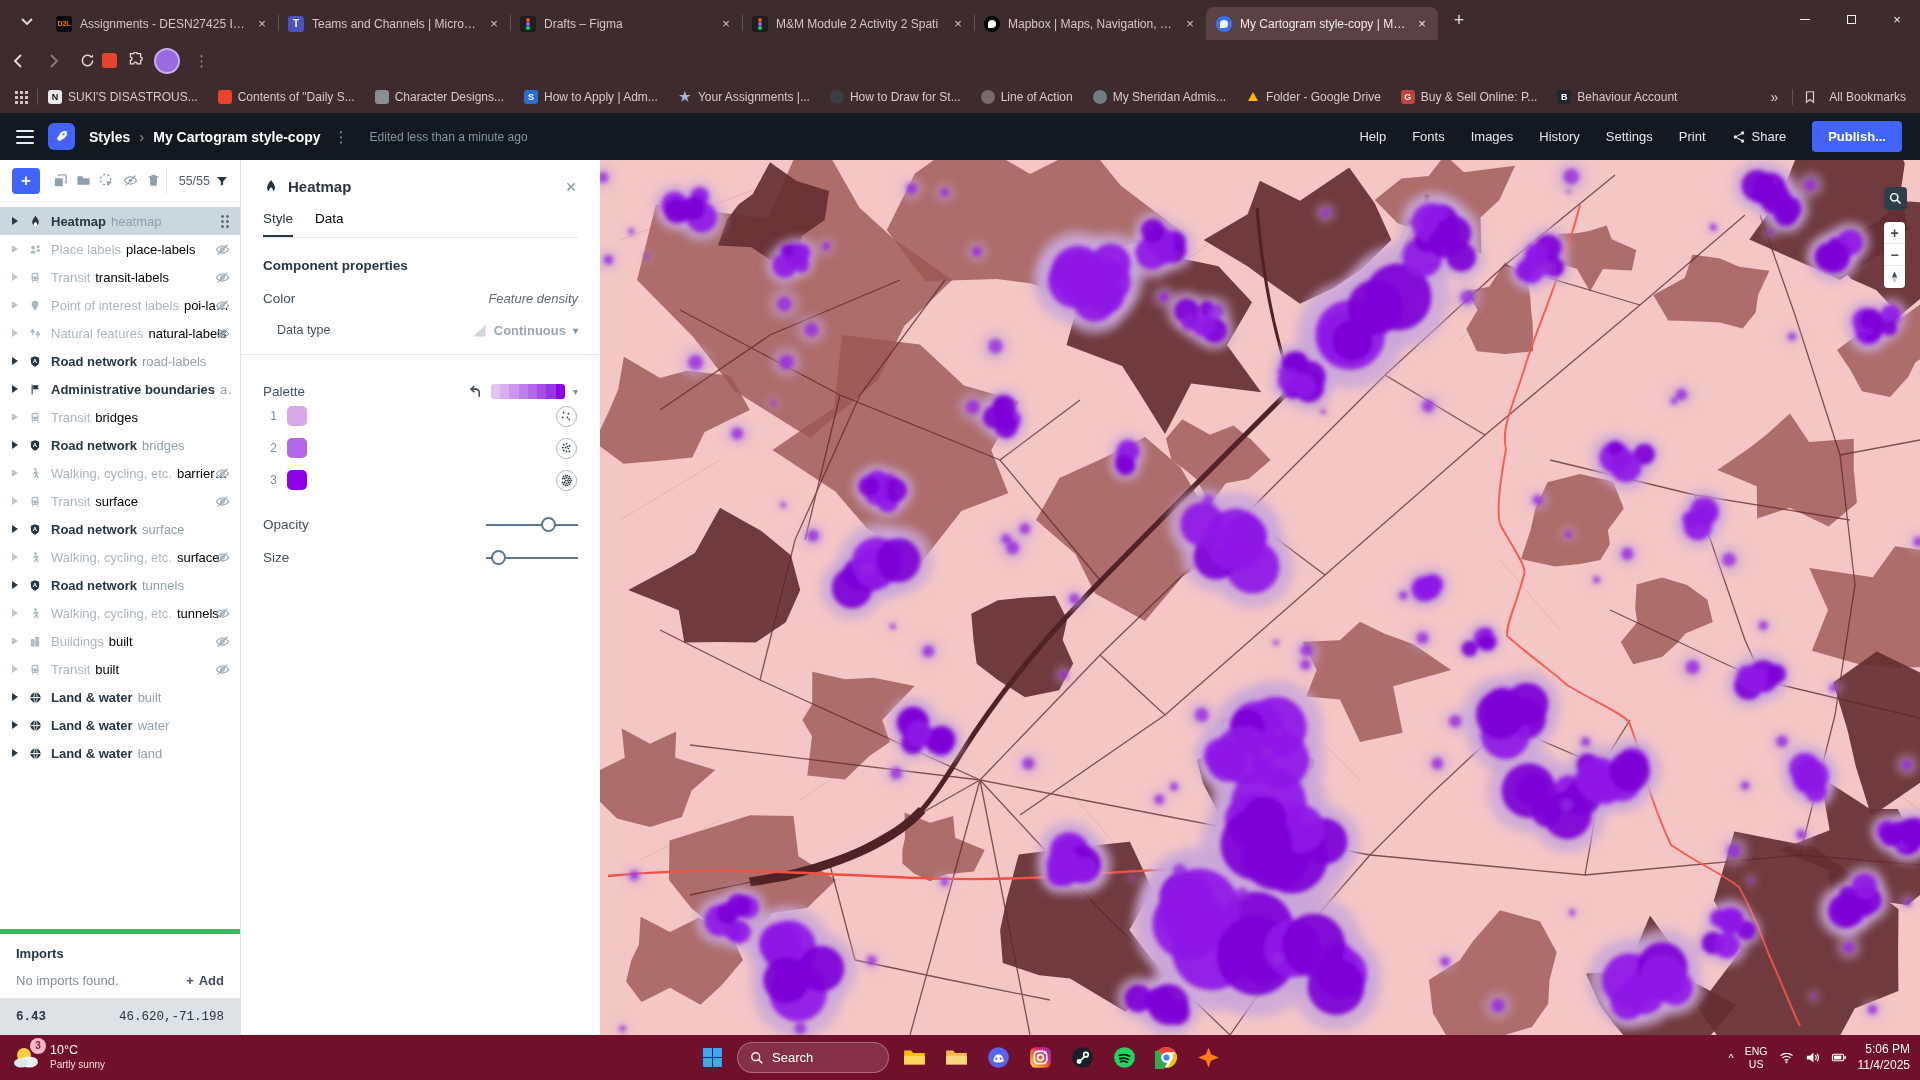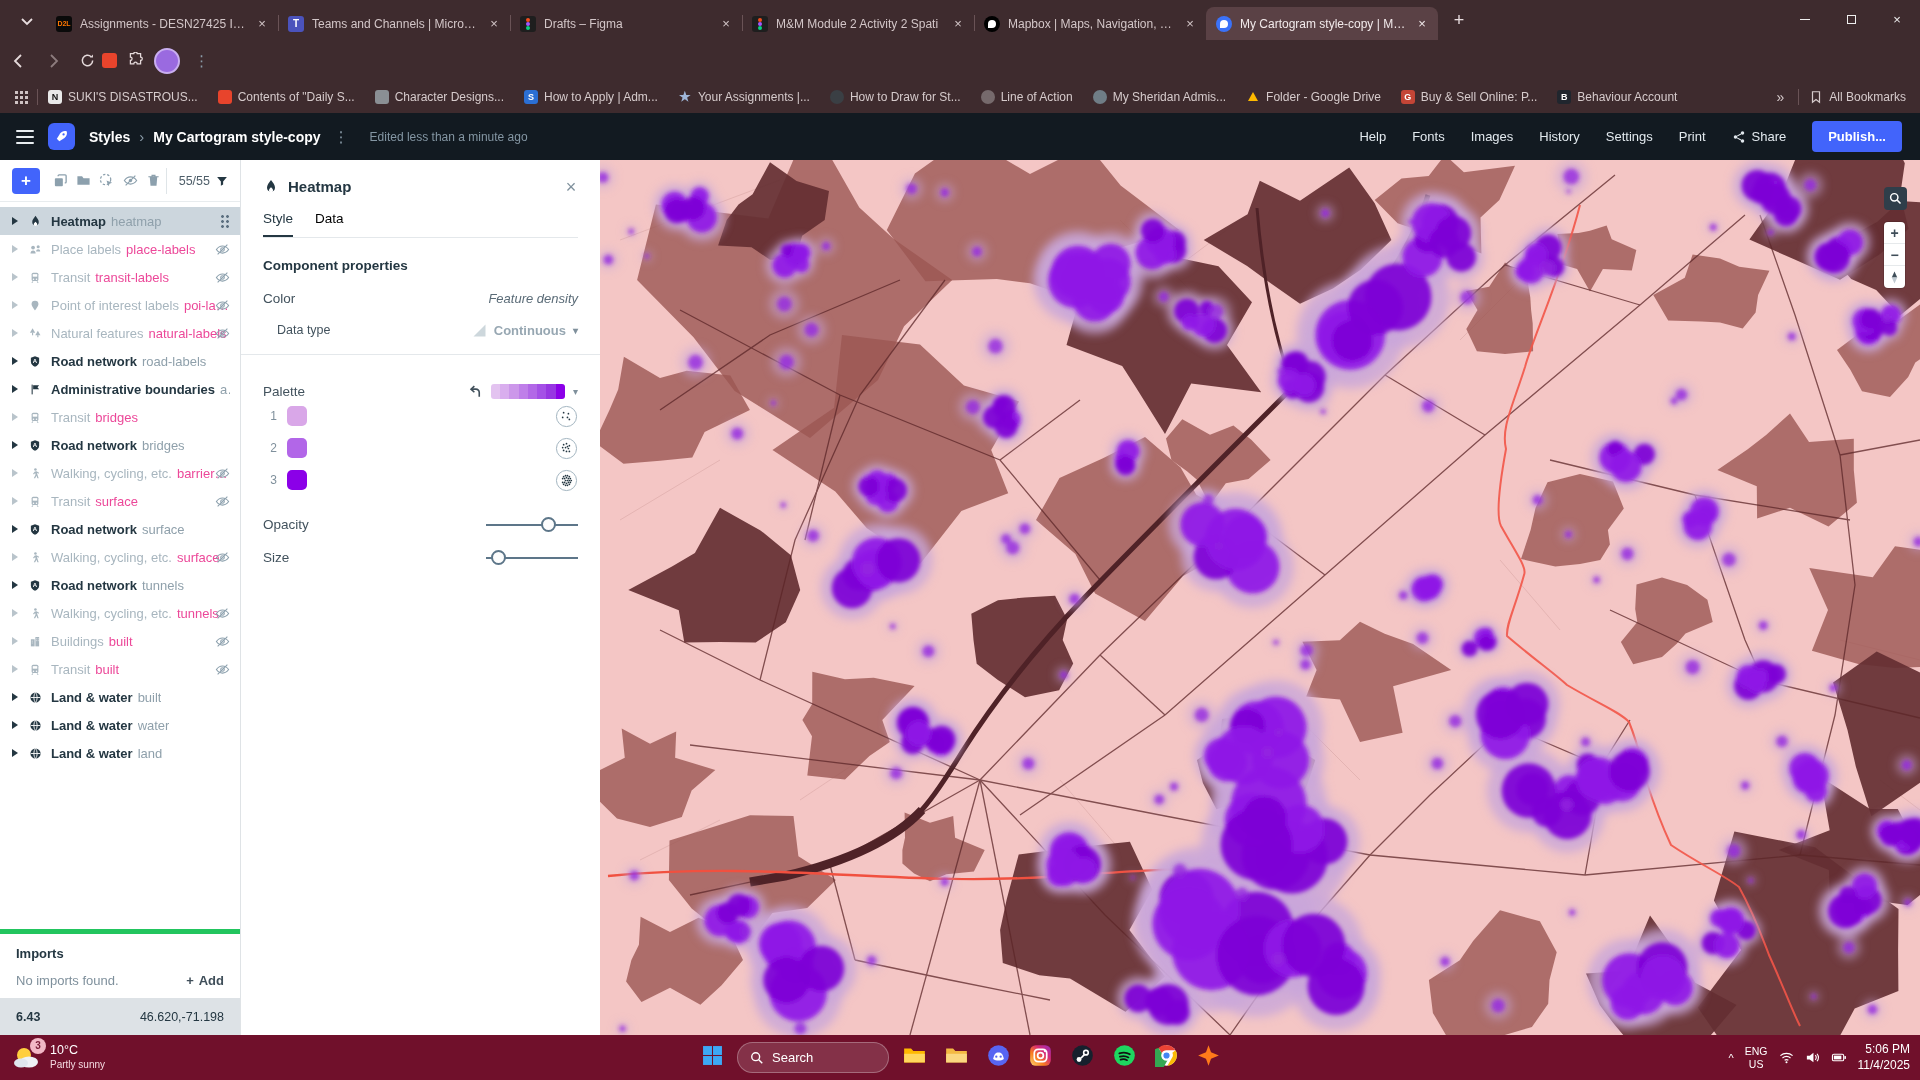--- a/index.html
+++ b/index.html
@@ -52,21 +52,21 @@
 .bi-sheridan{background:#2b6fd4}
 .bi-star{background:transparent;color:#9fb6d8;font-size:13px}
 .bi-clock{background:#3a3f44;border-radius:50%}
 .bi-dot{background:#766a6c;border-radius:50%}
 .bi-globe{background:#6f7d86;border-radius:50%}
 .bi-drive{background:transparent}
 .bi-drive::after{content:"";display:block;margin:2px auto 0;width:0;height:0;border-left:5px solid transparent;border-right:5px solid transparent;border-bottom:9px solid #ffba00}
 .bi-g{background:#c44536}
 .bi-dark{background:#20262e}
 .bm-more{margin:0 14px;color:#d6cbcc;font-size:14px}
-.bm-all{display:flex;align-items:center;gap:6px;margin-right:14px;white-space:nowrap}
+.bm-all{display:flex;align-items:center;gap:12px;margin-right:14px;white-space:nowrap}
 
 
 .sheader{position:absolute;top:113px;left:0;right:0;height:47px;background:#121a21;display:flex;align-items:center;color:#fff}
 .hamburger{width:18px;margin:0 14px 0 16px;display:flex;flex-direction:column;gap:4px}
 .hamburger span{height:2px;background:#e8edf0;border-radius:1px}
 .slogo{width:27px;height:27px;border-radius:6px;background:#4264fb;display:flex;align-items:center;justify-content:center;margin-right:14px}
 .crumb{display:flex;align-items:center;gap:9px;font-size:14px}
 .crumb .bold{font-weight:bold}
 .crumb .chev{color:#8a9ba8;font-size:15px}
 .kebab{color:#8a9ba8;font-size:15px;letter-spacing:0;margin:0 4px;line-height:10px}
@@ -90,30 +90,30 @@
 .lcount svg{color:#243742}
 .layers{padding-top:5px}
 .lrow{height:28px;display:flex;align-items:center;padding:0 10px 0 12px;position:relative;font-size:13px}
 .lrow .caret{width:0;height:0;border-left:6px solid #243742;border-top:4px solid transparent;border-bottom:4px solid transparent;margin-right:9px;flex:none}
 .lrow .licon{width:16px;height:16px;margin-right:8px;flex:none;color:#243742;display:flex;align-items:center;justify-content:center}
 .lrow .lname{color:#243742;font-weight:bold;white-space:nowrap}
 .lrow .lid{color:#8fa0ab;margin-left:5px;white-space:nowrap;overflow:hidden;text-overflow:ellipsis}
 .lrow.hidden .caret{border-left-color:#b9c4cb}
 .lrow.hidden .licon{color:#a8b6bf}
 .lrow.hidden .lname{color:#a8b6bf;font-weight:normal}
-.lrow.hidden .lid{color:#ec4899}
+.lrow.hidden .lid{color:#000000}
 .lrow.selected{background:#ccd6dd}
 .lrow .eye{position:absolute;right:10px;color:#8ca0ad;display:flex}
 .lrow .drag{position:absolute;right:10px;width:10px;height:14px;background:radial-gradient(circle,#5c7080 1.3px,transparent 1.5px);background-size:5px 5px}
 .imports{position:absolute;left:0;right:0;bottom:37px;border-top:5px solid #22c55e;padding:12px 16px 10px;background:#fff}
 .imports h4{font-size:13px;color:#243742;margin-bottom:12px}
 .imp-row{display:flex;align-items:center;justify-content:space-between;font-size:13px}
 .imp-empty{color:#7f909c}
 .imp-add{color:#3f4e59;font-weight:bold;display:flex;align-items:center;gap:5px}
-.statusbar{position:absolute;left:0;right:0;bottom:0;height:37px;background:#dde2e6;display:flex;align-items:center;justify-content:space-between;padding:0 16px;font-family:Liberation Sans, sans-serif;font-size:12.5px;color:#243742}
+.statusbar{position:absolute;left:0;right:0;bottom:0;height:37px;background:#dde2e6;display:flex;align-items:center;justify-content:space-between;padding:0 16px;font-family:Liberation Mono, monospace;font-size:12.5px;color:#243742}
 .statusbar .z{font-weight:bold}
 
 
 .panel{width:360px;background:#fff;border-left:1px solid #dfe3e6;position:relative;flex:none;padding:0 22px}
 .p-head{display:flex;align-items:center;gap:9px;margin-top:18px;color:#243742}
 .p-title{font-size:15px;font-weight:bold}
 .p-close{position:absolute;right:18px;top:16px;font-size:18px;color:#7f909c;width:22px;height:22px;text-align:center;line-height:22px}
 .p-tabs{display:flex;gap:22px;margin-top:16px;font-size:13.5px;border-bottom:1px solid #e4e8eb}
 .p-tab{padding-bottom:9px;color:#000000}
 .p-tab.on{color:#243742;border-bottom:2px solid #243742}
@@ -148,21 +148,21 @@
 .zbtn:last-child{border-bottom:none}
 
 
 .taskbar{position:absolute;left:0;right:0;bottom:0;height:45px;background:#70102b;display:flex;align-items:center;justify-content:center}
 .weather{position:absolute;left:10px;display:flex;align-items:center;gap:8px;color:#fff}
 .wicon{position:relative;width:32px;height:32px}
 .wbadge{position:absolute;top:-4px;right:-4px;width:16px;height:16px;border-radius:50%;background:#f2b8c6;color:#7a1f3a;font-size:10px;font-weight:bold;text-align:center;line-height:16px}
 .wtext{line-height:1.25}
 .wtemp{font-size:12.5px}
 .wcond{font-size:10px;color:#f4d9e0}
-.centerbar{display:flex;gap:12px}
+.centerbar{display:flex;align-items:center;gap:12px}
 .tbicon{width:26px;height:26px;display:flex;align-items:center;justify-content:center}
 .searchpill{width:152px;height:31px;border-radius:16px;background:rgba(255,255,255,.14);border:1px solid rgba(255,255,255,.28);display:flex;align-items:center;gap:8px;padding:0 12px;color:#fff;font-size:13px}
 .tray{position:absolute;right:10px;display:flex;align-items:center;gap:11px;color:#fff}
 .tray .chev{font-size:11px}
 .lang{font-size:10.5px;line-height:1.15;text-align:center}
 .clock{text-align:right;font-size:12px;line-height:1.3}
 svg{display:block}
 </style>
 </head>
 <body>

